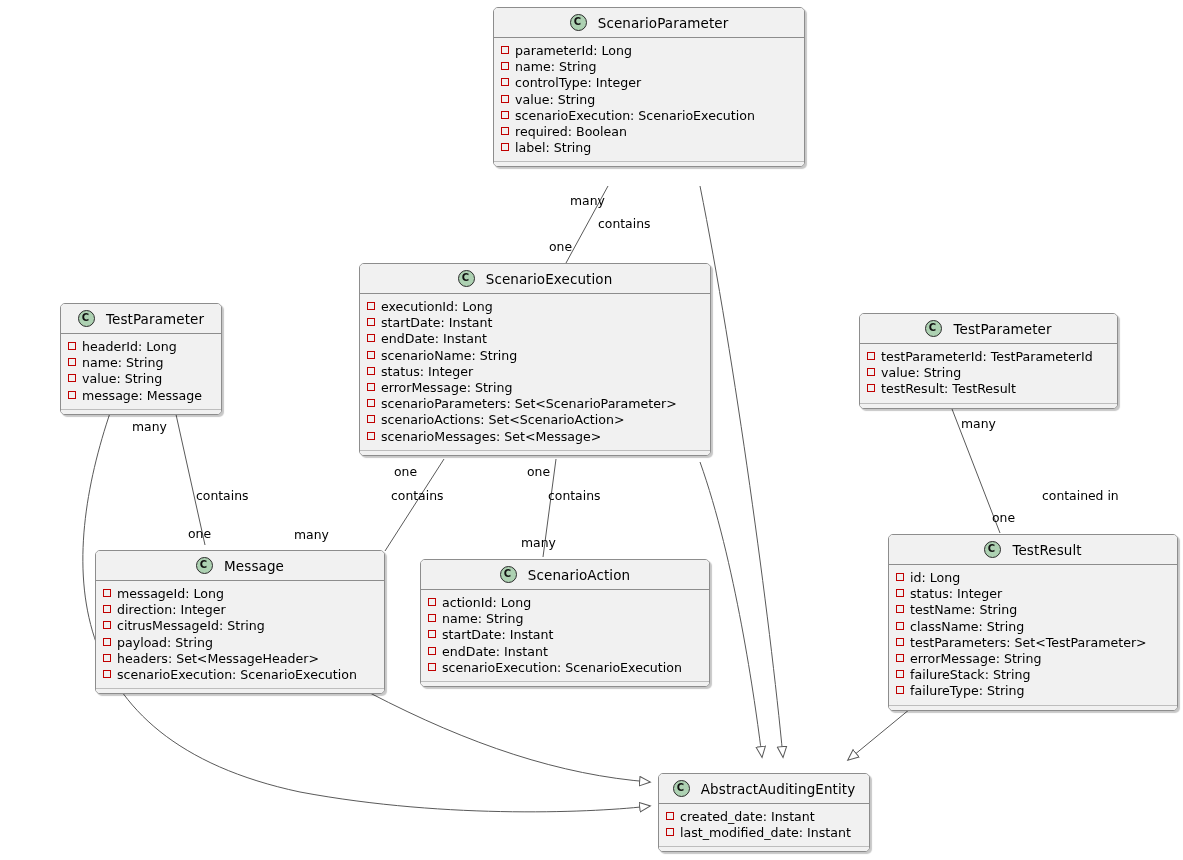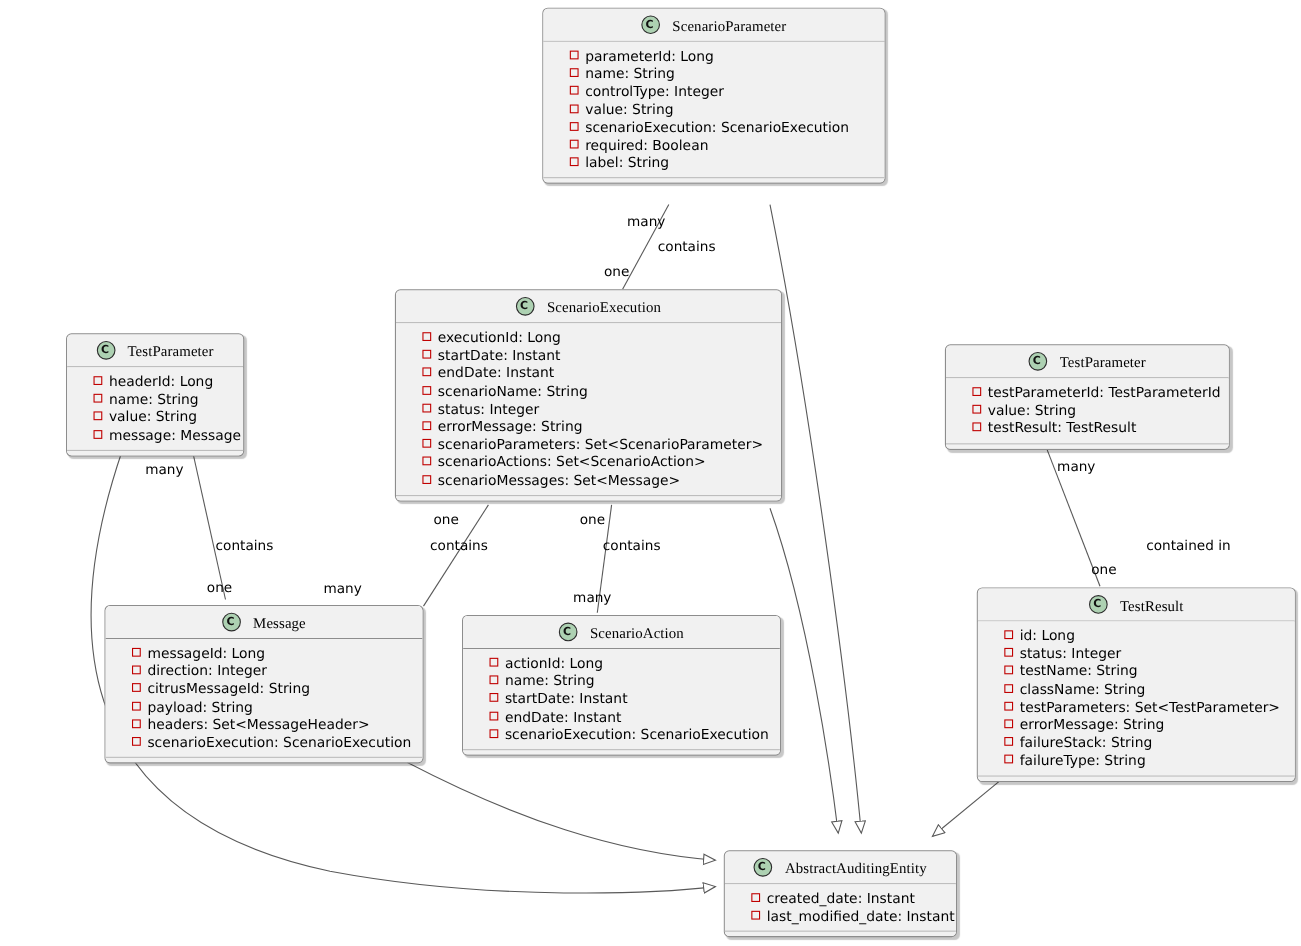--- a/index.html
+++ b/index.html
@@ -56,21 +56,20 @@
   }
   .class-icon svg {
     position: absolute;
     left: 0;
     top: 0;
   }
   .class-title {
     font-size: 13.5px;
     color: #000000;
     letter-spacing: 0.1px;
-    font-family: Liberation Serif, serif;
   }
   .uml-body {
     padding: 5px 0 6px 0;
     background: #f1f1f1;
     border-radius: 0 0 4px 4px;
     border-bottom: 4px solid #f1f1f1;
     position: relative;
   }
   .uml-body::after {
     content: "";
@@ -78,21 +77,21 @@
     left: 0;
     right: 0;
     bottom: 0px;
     height: 1px;
     background: #bdbdbd;
   }
   .field-row {
     font-size: 12.6px;
     color: #000000;
     line-height: 16.2px;
-    padding: 0 8px 0 24px;
+    padding: 0 8px 0 7px;
     white-space: nowrap;
   }
   .field-marker {
     display: inline-block;
     width: 6px;
     height: 6px;
     border: 1px solid #c00000;
     background: transparent;
     vertical-align: 1px;
     margin-right: 6px;

